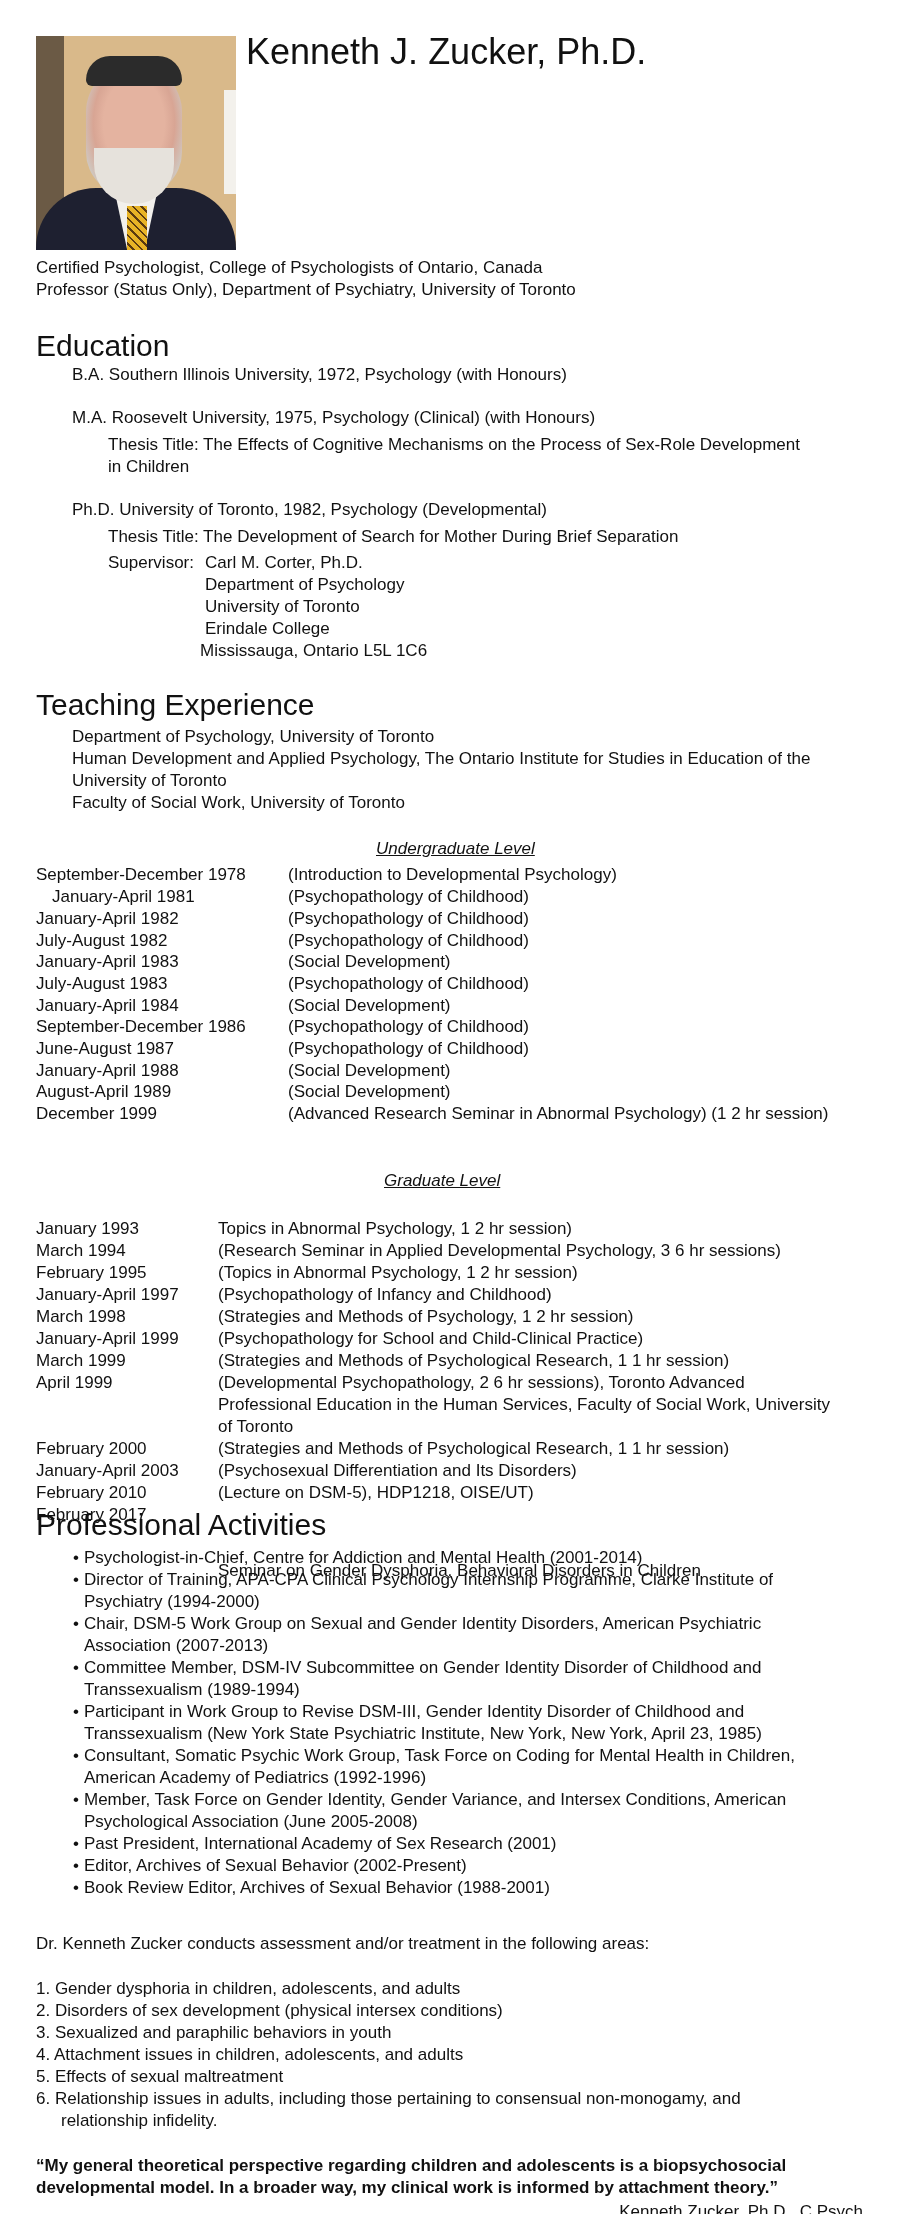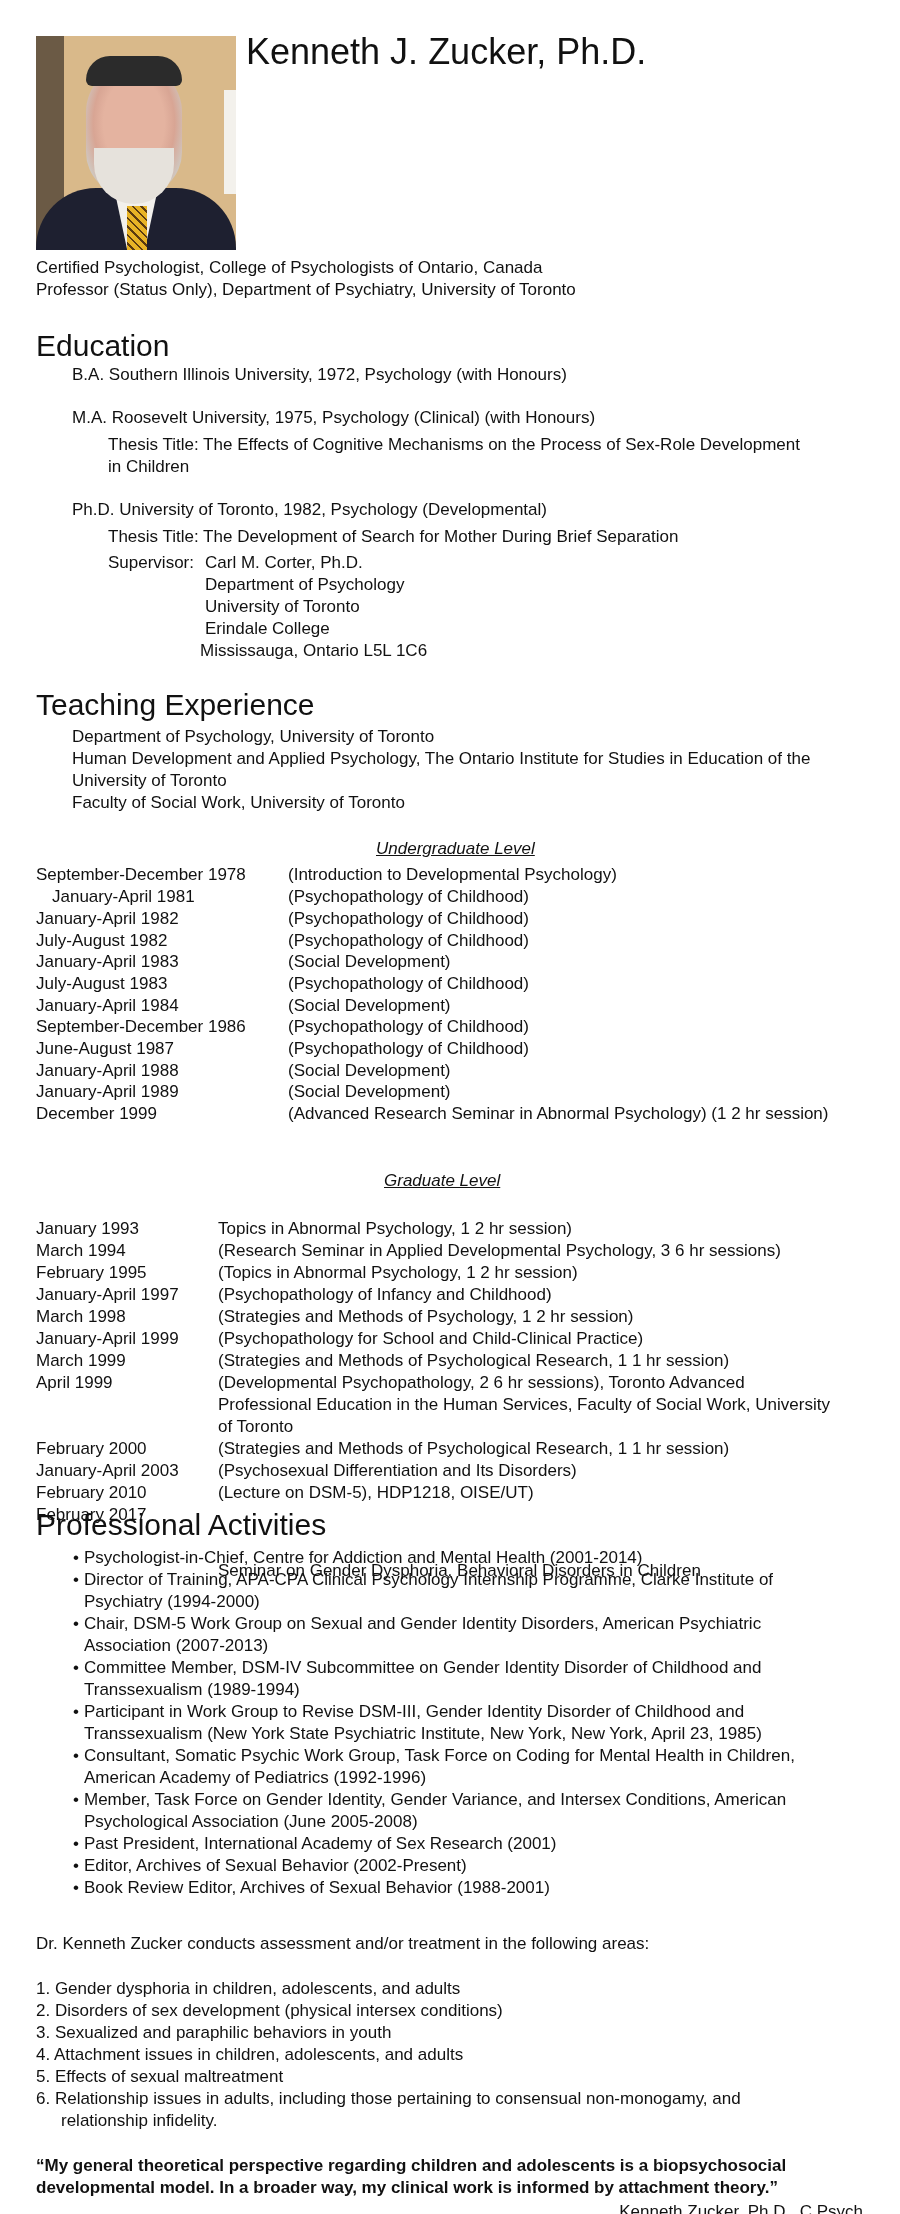--- a/index.html
+++ b/index.html
@@ -76,21 +76,21 @@
   <div class="abs" style="left:36px;top:973px">July-August 1983</div>
   <div class="abs" style="left:288px;top:973px">(Psychopathology of Childhood)</div>
   <div class="abs" style="left:36px;top:995px">January-April 1984</div>
   <div class="abs" style="left:288px;top:995px">(Social Development)</div>
   <div class="abs" style="left:36px;top:1016px">September-December 1986</div>
   <div class="abs" style="left:288px;top:1016px">(Psychopathology of Childhood)</div>
   <div class="abs" style="left:36px;top:1038px">June-August 1987</div>
   <div class="abs" style="left:288px;top:1038px">(Psychopathology of Childhood)</div>
   <div class="abs" style="left:36px;top:1060px">January-April 1988</div>
   <div class="abs" style="left:288px;top:1060px">(Social Development)</div>
-  <div class="abs" style="left:36px;top:1081px">January-April 1989</div>
+  <div class="abs" style="left:36px;top:1081px">August-April 1989</div>
   <div class="abs" style="left:288px;top:1081px">(Social Development)</div>
   <div class="abs" style="left:36px;top:1103px">December 1999</div>
   <div class="abs" style="left:288px;top:1103px">(Advanced Research Seminar in Abnormal Psychology) (1 2 hr session)</div>
 </div>
 
 <div class="center-u" style="left:384px;top:1170px">Graduate Level</div>
 <div>
   <div class="abs" style="left:36px;top:1218px">January 1993</div>
   <div class="abs" style="left:218px;top:1218px">Topics in Abnormal Psychology, 1 2 hr session)</div>
   <div class="abs" style="left:36px;top:1240px">March 1994</div>

